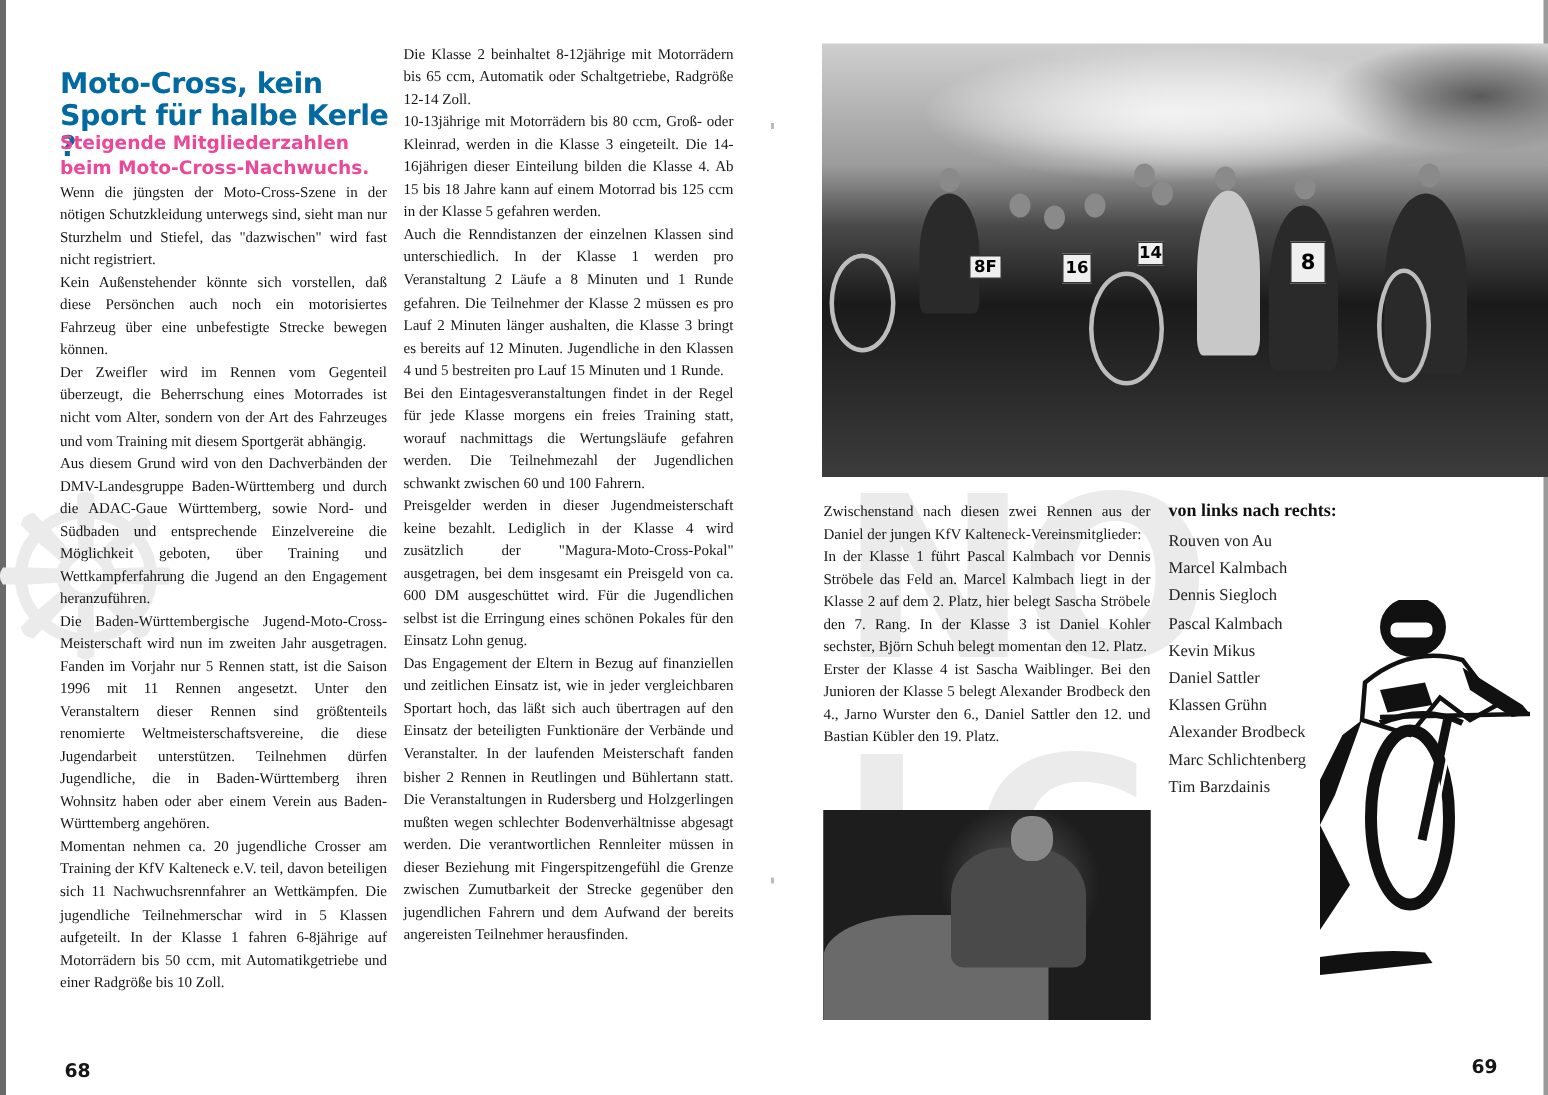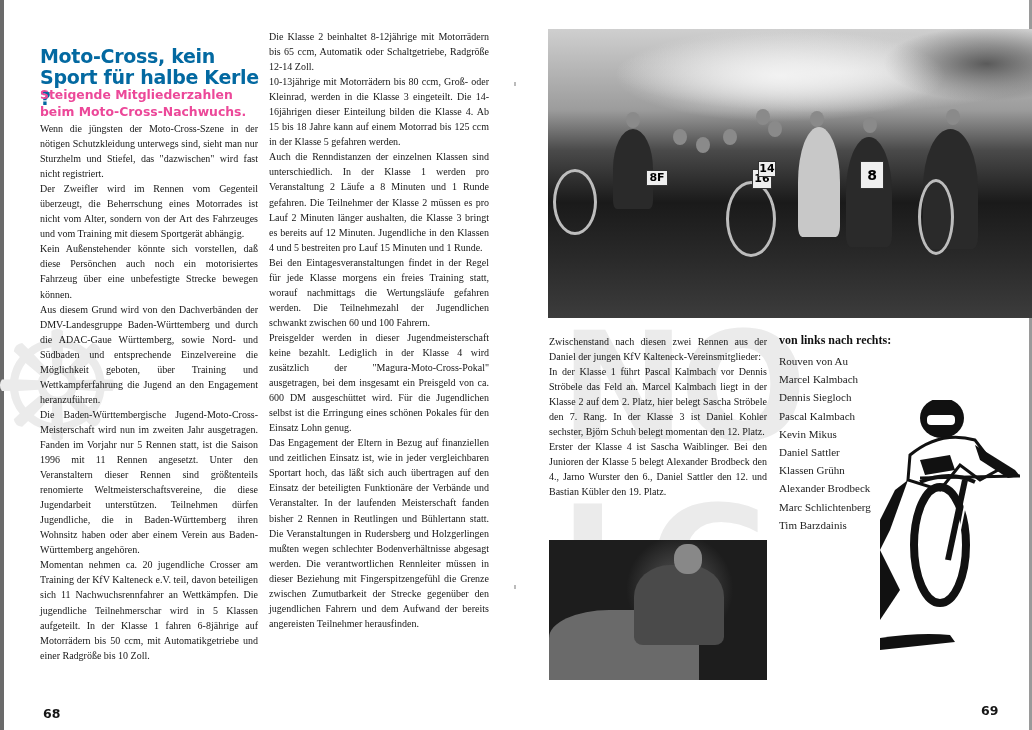--- a/index.html
+++ b/index.html
@@ -66,22 +66,22 @@
   <div class="gutter-mark" style="top:585px"></div>
 
   <div class="watermark" style="left:-10px; top:300px;">☸</div>
   <div class="watermark" style="left:560px; top:300px;">NO LG</div>
 
   <h1 class="headline">Moto-Cross, kein Sport für halbe Kerle ?</h1>
   <h2 class="subhead">Steigende Mitgliederzahlen beim Moto-Cross-Nachwuchs.</h2>
 
   <div class="col col-1">
     <p>Wenn die jüngsten der Moto-Cross-Szene in der nötigen Schutzkleidung unterwegs sind, sieht man nur Sturzhelm und Stiefel, das "dazwischen" wird fast nicht registriert.</p>
+    <p>Kein Außenstehender könnte sich vorstellen, daß diese Persönchen auch noch ein motorisiertes Fahrzeug über eine unbefestigte Strecke bewegen können.</p>
     <p>Der Zweifler wird im Rennen vom Gegenteil überzeugt, die Beherrschung eines Motorrades ist nicht vom Alter, sondern von der Art des Fahrzeuges und vom Training mit diesem Sportgerät abhängig.</p>
-    <p>Kein Außenstehender könnte sich vorstellen, daß diese Persönchen auch noch ein motorisiertes Fahrzeug über eine unbefestigte Strecke bewegen können.</p>
     <p>Aus diesem Grund wird von den Dachverbänden der DMV-Landesgruppe Baden-Württemberg und durch die ADAC-Gaue Württemberg, sowie Nord- und Südbaden und entsprechende Einzelvereine die Möglichkeit geboten, über Training und Wettkampferfahrung die Jugend an den Engagement heranzuführen.</p>
     <p>Die Baden-Württembergische Jugend-Moto-Cross-Meisterschaft wird nun im zweiten Jahr ausgetragen. Fanden im Vorjahr nur 5 Rennen statt, ist die Saison 1996 mit 11 Rennen angesetzt. Unter den Veranstaltern dieser Rennen sind größtenteils renomierte Weltmeisterschaftsvereine, die diese Jugendarbeit unterstützen. Teilnehmen dürfen Jugendliche, die in Baden-Württemberg ihren Wohnsitz haben oder aber einem Verein aus Baden-Württemberg angehören.</p>
     <p>Momentan nehmen ca. 20 jugendliche Crosser am Training der KfV Kalteneck e.V. teil, davon beteiligen sich 11 Nachwuchsrennfahrer an Wettkämpfen. Die jugendliche Teilnehmerschar wird in 5 Klassen aufgeteilt. In der Klasse 1 fahren 6-8jährige auf Motorrädern bis 50 ccm, mit Automatikgetriebe und einer Radgröße bis 10 Zoll.</p>
   </div>
 
   <div class="col col-2">
     <p>Die Klasse 2 beinhaltet 8-12jährige mit Motorrädern bis 65 ccm, Automatik oder Schaltgetriebe, Radgröße 12-14 Zoll.</p>
     <p>10-13jährige mit Motorrädern bis 80 ccm, Groß- oder Kleinrad, werden in die Klasse 3 eingeteilt. Die 14-16jährigen dieser Einteilung bilden die Klasse 4. Ab 15 bis 18 Jahre kann auf einem Motorrad bis 125 ccm in der Klasse 5 gefahren werden.</p>
     <p>Auch die Renndistanzen der einzelnen Klassen sind unterschiedlich. In der Klasse 1 werden pro Veranstaltung 2 Läufe a 8 Minuten und 1 Runde gefahren. Die Teilnehmer der Klasse 2 müssen es pro Lauf 2 Minuten länger aushalten, die Klasse 3 bringt es bereits auf 12 Minuten. Jugendliche in den Klassen 4 und 5 bestreiten pro Lauf 15 Minuten und 1 Runde.</p>
     <p>Bei den Eintagesveranstaltungen findet in der Regel für jede Klasse morgens ein freies Training statt, worauf nachmittags die Wertungsläufe gefahren werden. Die Teilnehmezahl der Jugendlichen schwankt zwischen 60 und 100 Fahrern.</p>
@@ -106,21 +106,21 @@
     <div class="head" style="left:315px; top:88px;"></div>
     <div class="rider" style="left:298px; top:108px; width:46px; height:110px;"></div>
     <div class="head" style="left:398px; top:80px;"></div>
     <div class="rider" style="left:375px; top:100px; width:55px; height:120px;"></div>
 
     <div class="wheel" style="left:5px; top:140px; width:38px; height:60px;"></div>
     <div class="wheel" style="left:178px; top:152px; width:44px; height:70px;"></div>
     <div class="wheel" style="left:370px; top:150px; width:30px; height:70px;"></div>
 
     <div class="plate" style="left:98px; top:141px; width:20px;">8F</div>
-    <div class="plate" style="left:160px; top:140px; width:18px; height:18px; line-height:18px;margin-left:44px;">16</div>
+    <div class="plate" style="left:160px; top:140px; width:18px; height:18px; line-height:18px;">16</div>
     <div class="plate" style="left:210px; top:132px; width:16px;">14</div>
     <div class="plate" style="left:312px; top:132px; width:22px; height:26px; line-height:26px; font-size:14px;">8</div>
   </div>
 
   <div class="col col-3">
     <p>Zwischenstand nach diesen zwei Rennen aus der Daniel der jungen KfV Kalteneck-Vereinsmitglieder:</p>
     <p>In der Klasse 1 führt Pascal Kalmbach vor Dennis Ströbele das Feld an. Marcel Kalmbach liegt in der Klasse 2 auf dem 2. Platz, hier belegt Sascha Ströbele den 7. Rang. In der Klasse 3 ist Daniel Kohler sechster, Björn Schuh belegt momentan den 12. Platz.</p>
     <p>Erster der Klasse 4 ist Sascha Waiblinger. Bei den Junioren der Klasse 5 belegt Alexander Brodbeck den 4., Jarno Wurster den 6., Daniel Sattler den 12. und Bastian Kübler den 19. Platz.</p>
   </div>
 

